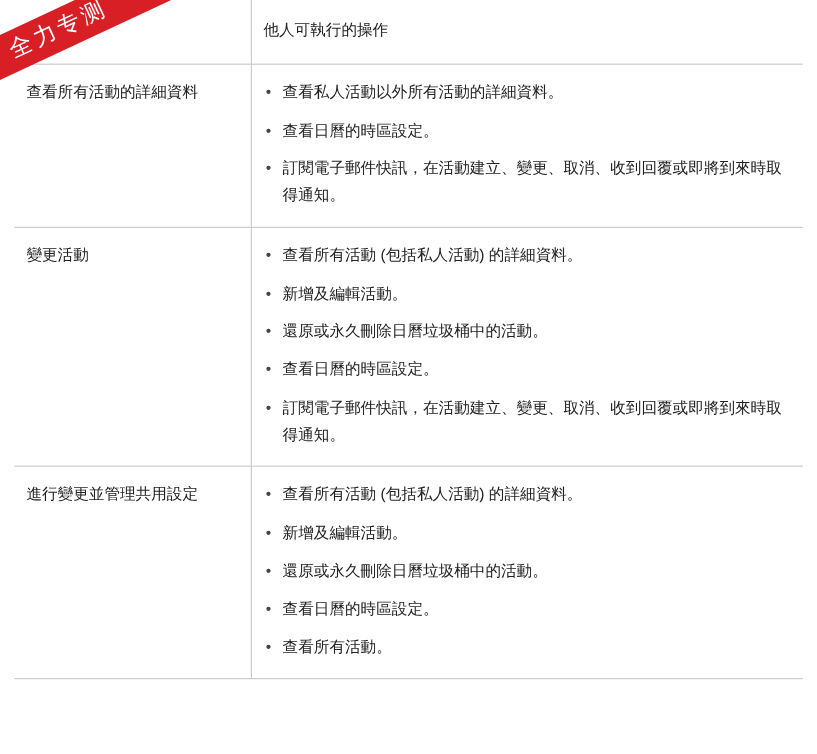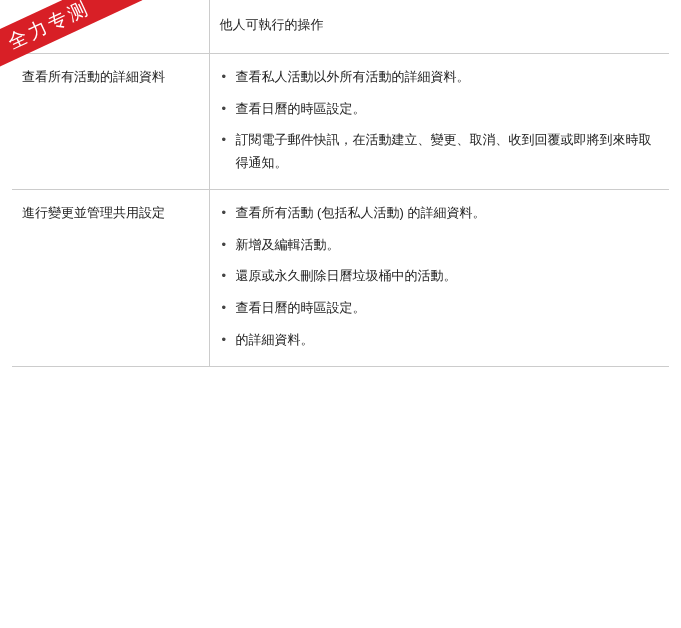--- a/index.html
+++ b/index.html
@@ -135,32 +135,46 @@
         </td>
         <td class="cell-right">
           <ul class="bullets">
             <li>查看私人活動以外所有活動的詳細資料。</li>
             <li>查看日曆的時區設定。</li>
             <li>訂閱電子郵件快訊，在活動建立、變更、取消、收到回覆或即將到來時取得通知。</li>
           </ul>
         </td>
       </tr>
 
+      <tr>
+        <td class="cell-left">
+          <span>變更活動</span>
+        </td>
+        <td class="cell-right">
+          <ul class="bullets">
+            <li>查看所有活動 (包括私人活動) 的詳細資料。</li>
+            <li>新增及編輯活動。</li>
+            <li>還原或永久刪除日曆垃圾桶中的活動。</li>
+            <li>查看日曆的時區設定。</li>
+            <li>訂閱電子郵件快訊，在活動建立、變更、取消、收到回覆或即將到來時取得通知。</li>
+          </ul>
+        </td>
+      </tr>
 
       <tr>
         <td class="cell-left">
           <span>進行變更並管理共用設定</span>
         </td>
         <td class="cell-right">
           <ul class="bullets">
             <li>查看所有活動 (包括私人活動) 的詳細資料。</li>
             <li>新增及編輯活動。</li>
             <li>還原或永久刪除日曆垃圾桶中的活動。</li>
             <li>查看日曆的時區設定。</li>
-            <li>的詳細資料。</li>
+            <li>查看所有活動。</li>
 
           </ul>
         </td>
       </tr>
     </tbody>
   </table>
 </div>
 
 <div class="corner-banner">
   <span class="banner-text">全力专测</span>

